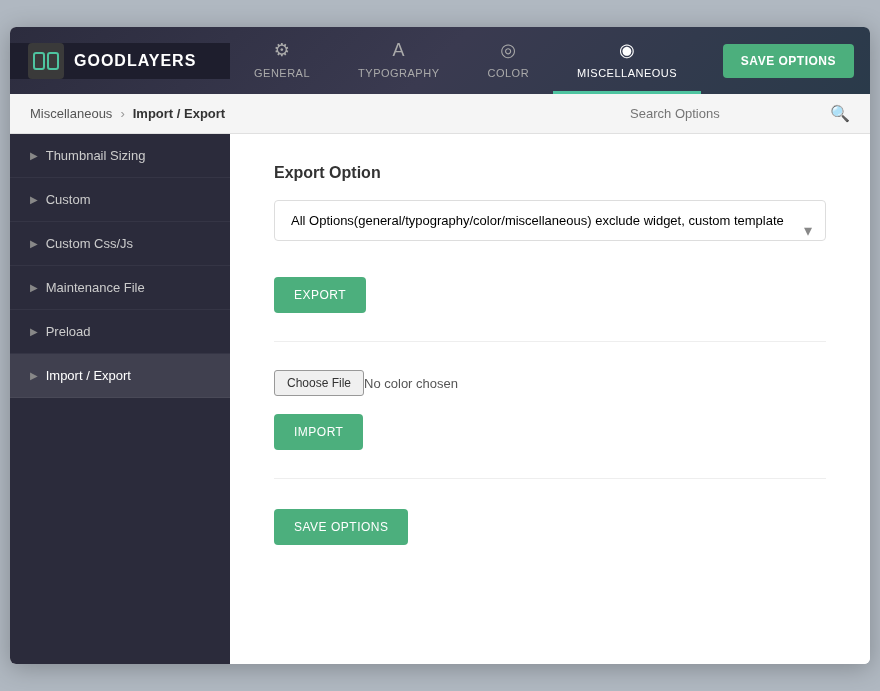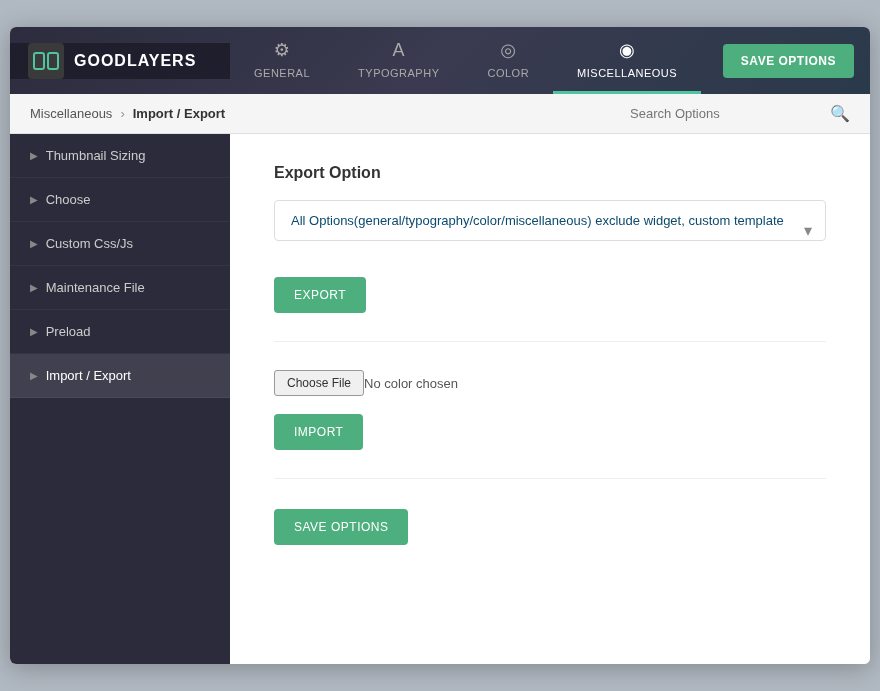--- a/index.html
+++ b/index.html
@@ -149,21 +149,21 @@
       font-weight: bold;
       color: #333;
       margin-bottom: 18px;
     }
     .export-select {
       width: 100%;
       padding: 12px 16px;
       border: 1px solid #ddd;
       border-radius: 4px;
       font-size: 13px;
-      color: #0c4a6e;
+      color: #000000;
       background: #fff;
       appearance: none;
       cursor: pointer;
       margin-bottom: 18px;
     }
     .select-wrapper {
       position: relative;
       margin-bottom: 18px;
     }
     .select-wrapper::after {
@@ -264,21 +264,21 @@
 
   <div class="content-layout">
 
     <div class="sidebar">
       <div class="sidebar-item">
         <span class="sidebar-arrow">▶</span>
         <span>Thumbnail Sizing</span>
       </div>
       <div class="sidebar-item">
         <span class="sidebar-arrow">▶</span>
-        <span>Choose</span>
+        <span>Custom</span>
       </div>
       <div class="sidebar-item">
         <span class="sidebar-arrow">▶</span>
         <span>Custom Css/Js</span>
       </div>
       <div class="sidebar-item">
         <span class="sidebar-arrow">▶</span>
         <span>Maintenance File</span>
       </div>
       <div class="sidebar-item">

